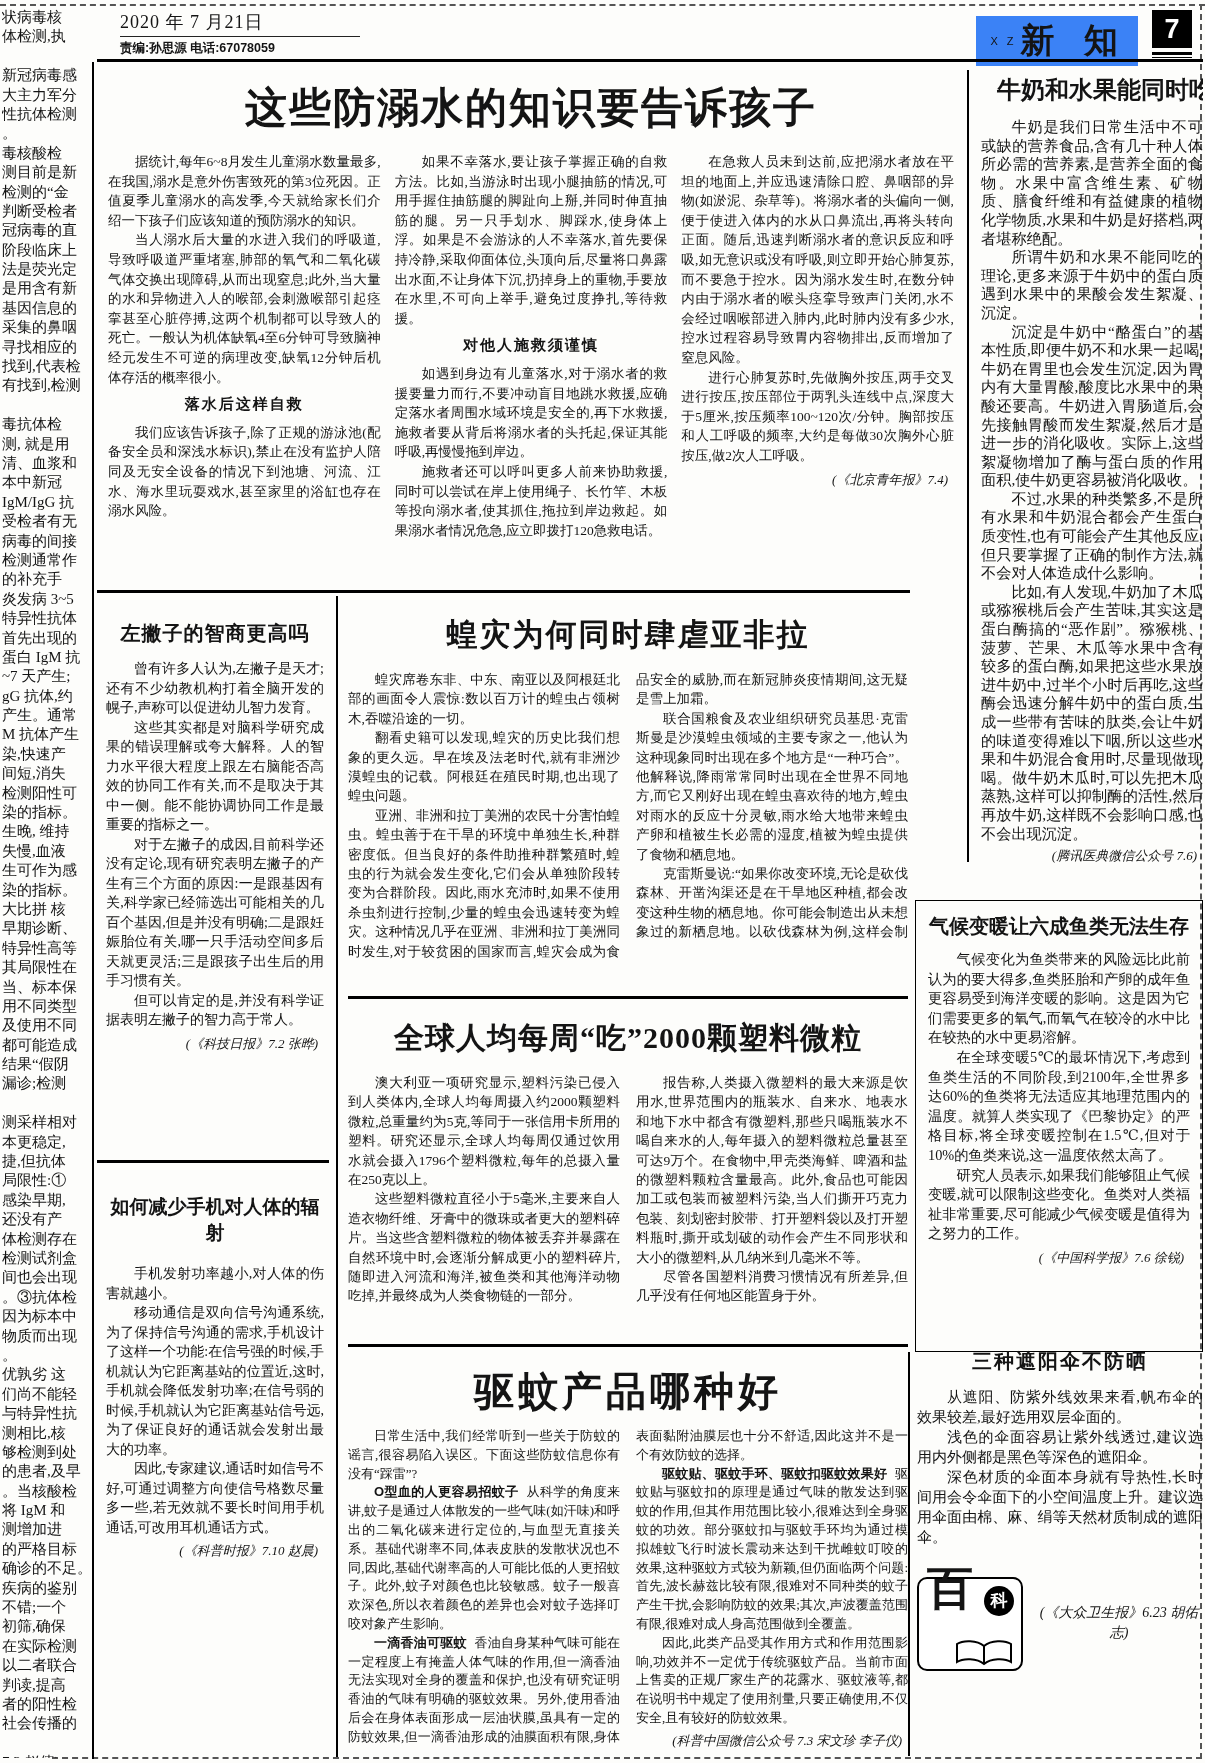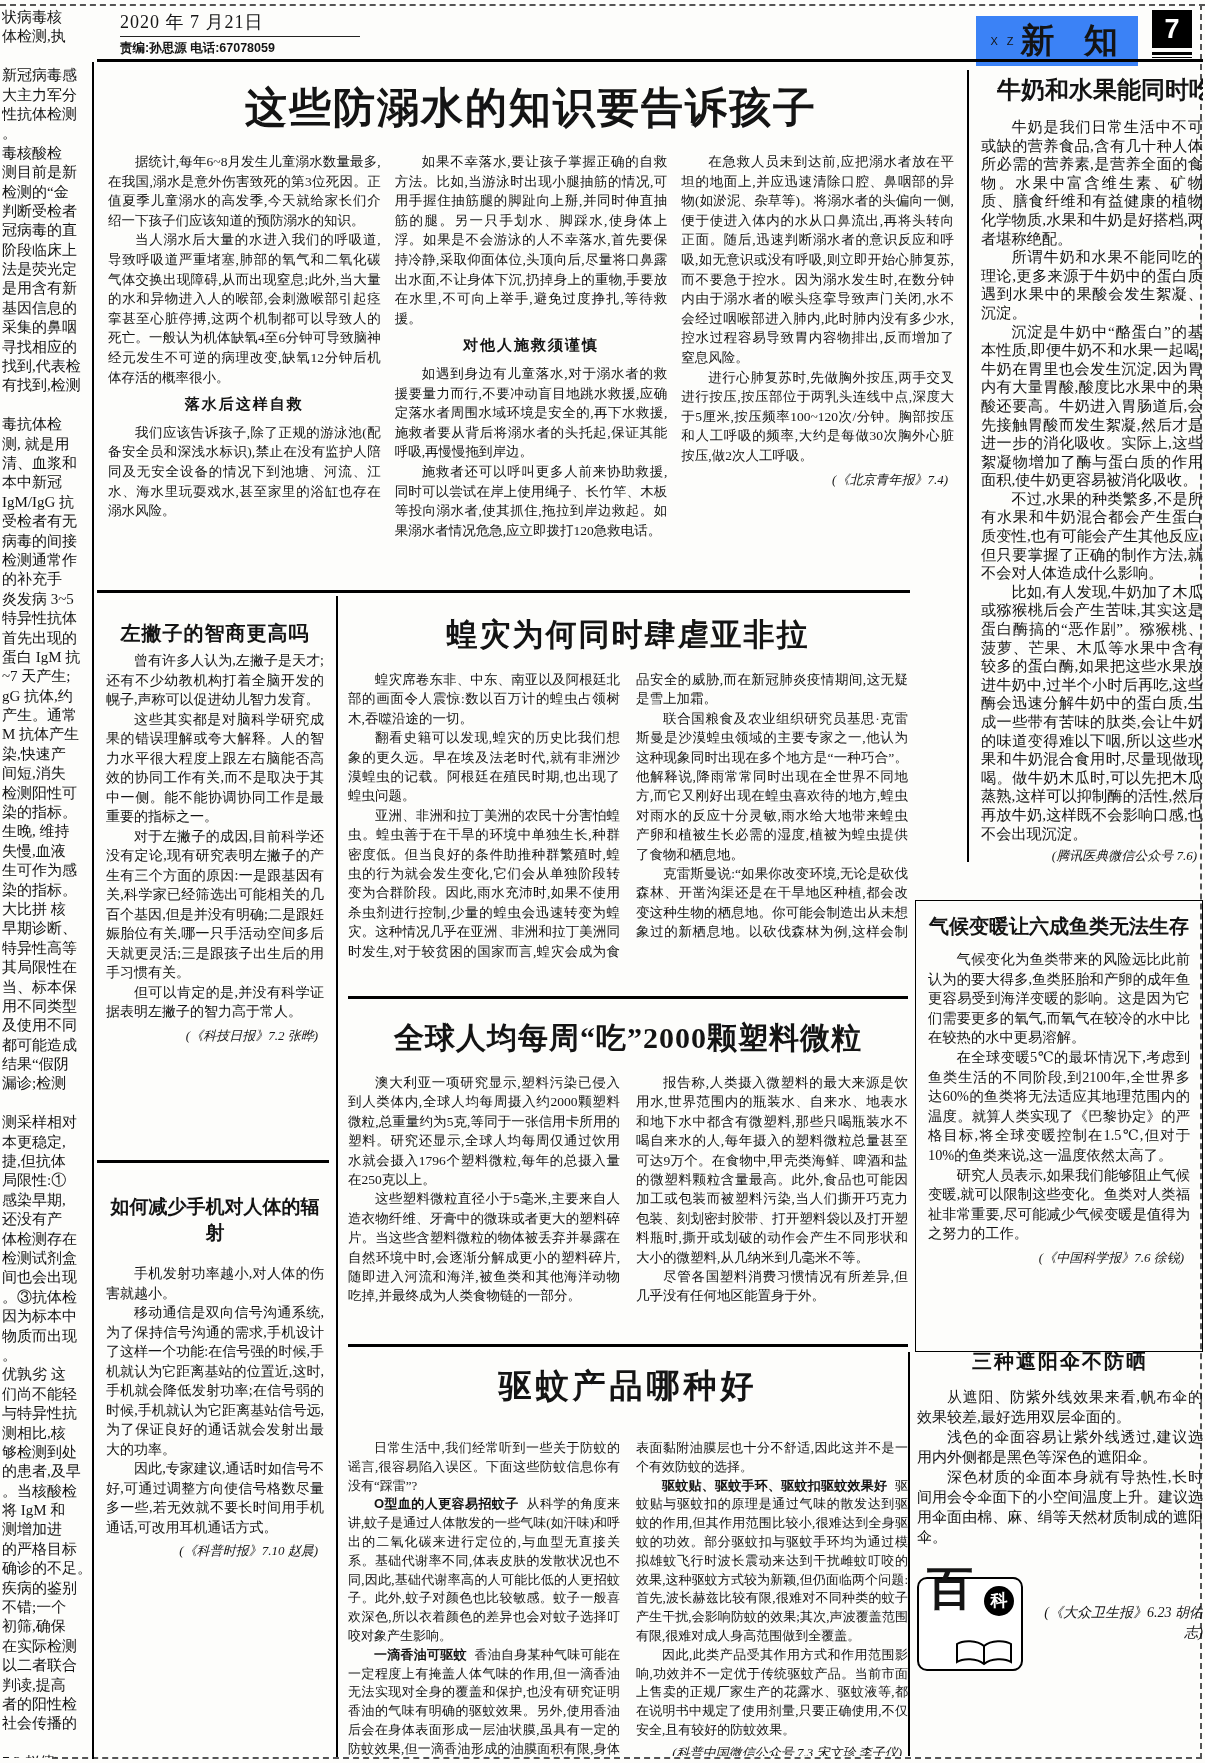--- a/index.html
+++ b/index.html
@@ -47,60 +47,60 @@
   #art-drowning .headline { font-size:42px; margin:10px 0 16px; }
   #art-drowning .body { height:402px; overflow:hidden; font-size:13.5px; line-height:19.6px; }
 
   
   #art-milk { left:981px; top:68px; width:222px; height:800px; overflow:hidden; }
   #art-milk .headline { font-size:24px; white-space:nowrap; margin:6px 16px 12px; letter-spacing:0; }
   #art-milk .body { font-size:15.2px; line-height:18.6px; }
 
   
   #art-lefthand { left:106px; top:602px; width:218px; height:550px; overflow:hidden; }
-  #art-lefthand .headline { font-size:20px; margin:18px 0 4px; letter-spacing:1px;font-family:Liberation Serif, serif; }
+  #art-lefthand .headline { font-size:20px; margin:18px 0 12px; letter-spacing:1px;font-family:Liberation Serif, serif; }
   #art-lefthand .body { font-size:14px; line-height:19.5px; }
 
   
   #art-locust { left:348px; top:600px; width:560px; height:392px; overflow:hidden; }
   #art-locust .headline { font-size:31px; margin:14px 0 14px; }
   #art-locust .body { height:306px; font-size:13.5px; line-height:19.4px; }
 
   
   #art-plastic { left:348px; top:1006px; width:560px; height:334px; overflow:hidden; }
   #art-plastic .headline { font-size:30px; margin:12px 0 14px; letter-spacing:1px; }
   #art-plastic .body { height:252px; font-size:13.5px; line-height:19.4px; }
 
   
   #art-phone { left:106px; top:1172px; width:218px; height:586px; overflow:hidden; }
   #art-phone .headline { font-size:19px; margin:22px 0 18px; letter-spacing:0; font-family:"Liberation Sans",sans-serif; }
   #art-phone .body { font-size:14px; line-height:19.5px; }
 
   
   #art-mosquito { left:348px; top:1352px; width:560px; height:404px; overflow:hidden; }
-  #art-mosquito .headline { font-size:33px; margin:12px 0 30px; letter-spacing:4px; }
+  #art-mosquito .headline { font-size:40px; margin:12px 0 8px; letter-spacing:4px; }
   #art-mosquito .body { height:326px; font-size:13px; line-height:18.8px; }
 
   
   #box-climate { left:915px; top:900px; width:288px; height:452px; border:1.5px solid #000; padding:10px 12px; overflow:hidden; }
   #box-climate .headline { font-size:20px; white-space:nowrap; letter-spacing:0; margin:2px 0 10px; }
   #box-climate .body { font-size:14.3px; line-height:19.6px; }
 
   
   #art-parasol { left:917px; top:1340px; width:286px; height:418px; overflow:hidden; }
   #art-parasol .headline { font-size:20px; margin:8px 0 12px; letter-spacing:2px; }
   #art-parasol .body { font-size:15px; line-height:20px; }
   #logo-row { margin-top:26px; }
   #baike-logo { float:left; width:106px; height:94px; border:2.5px solid #000; border-radius:10px;
                 position:relative; margin:4px 12px 0 0; background:#fff; }
   #baike-char1 { position:absolute; left:8px; top:0px; font-size:46px; font-weight:900; }
   #baike-char2 { position:absolute; right:7px; top:7px; width:30px; height:30px; background:#000; color:#fff;
                  border-radius:50%; font-size:17px; font-weight:bold; text-align:center; line-height:30px; }
   #baike-book { position:absolute; left:36px; bottom:3px; }
-  .attr-wrap { text-align:right; font-style:italic; font-size:14px; padding-top:30px; line-height:20px; }
+  .attr-wrap { text-align:center; font-style:italic; font-size:14px; padding-top:30px; line-height:20px; }
 </style>
 </head>
 <body>
 
 <div id="page">
 
   <div class="dash-h" style="left:0;top:4px;width:1205px;"></div>
   <div class="dash-v" style="left:1200px;top:4px;height:1755px;"></div>
   <div class="dash-h" style="left:52px;top:1757px;width:1150px;"></div>
 

